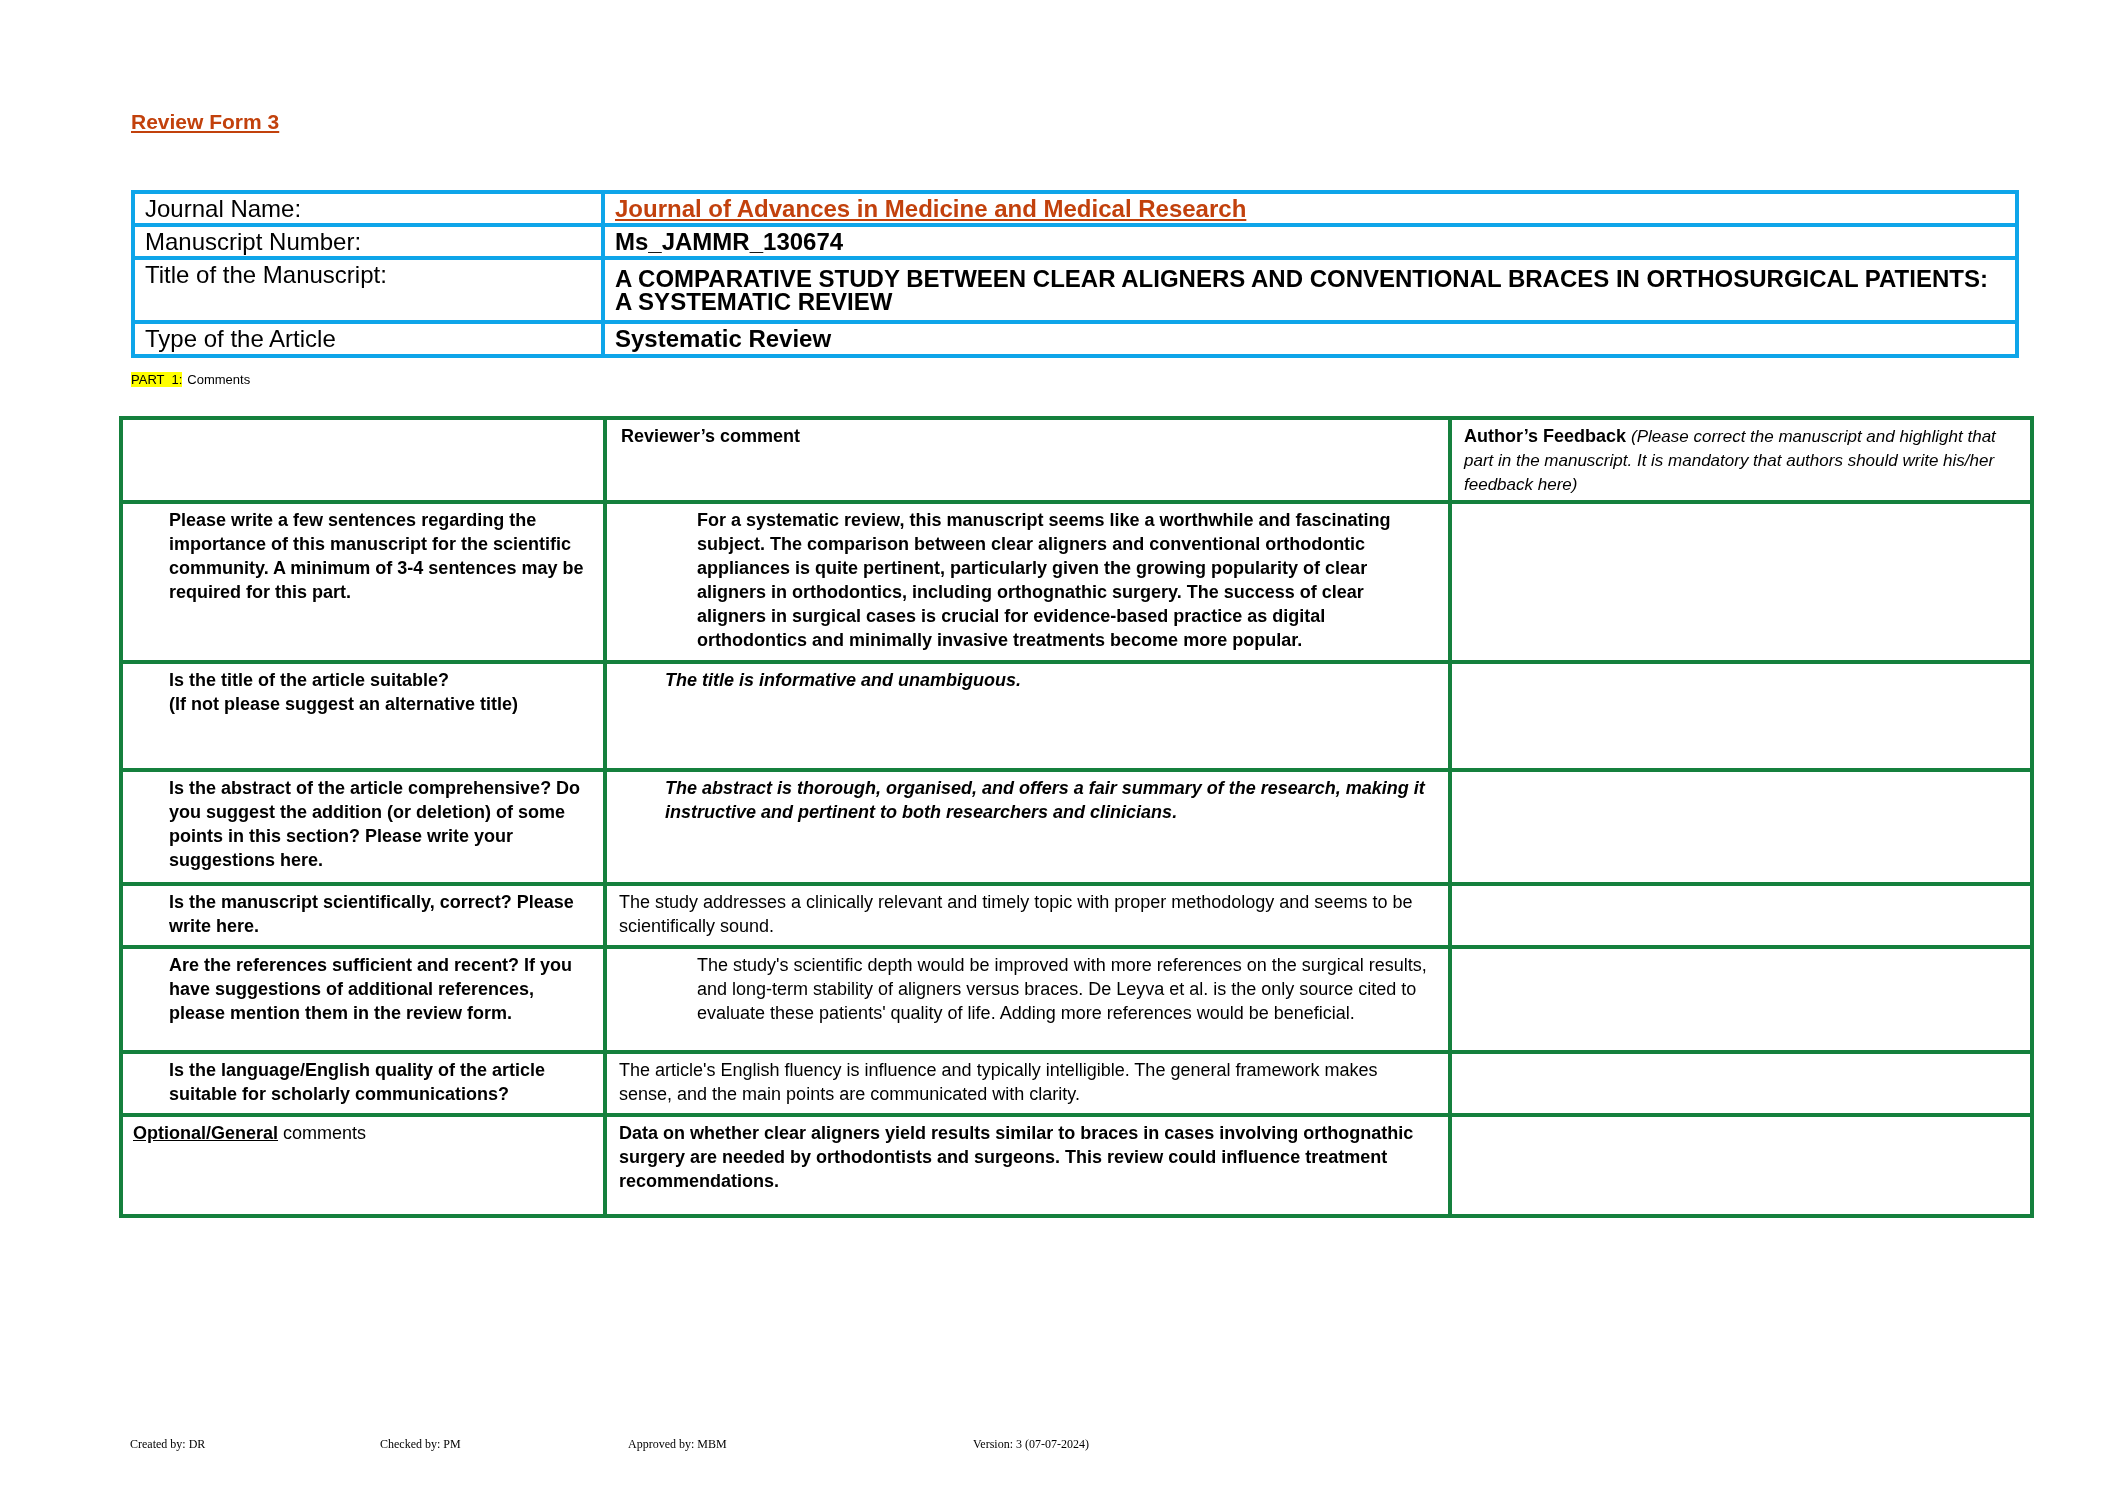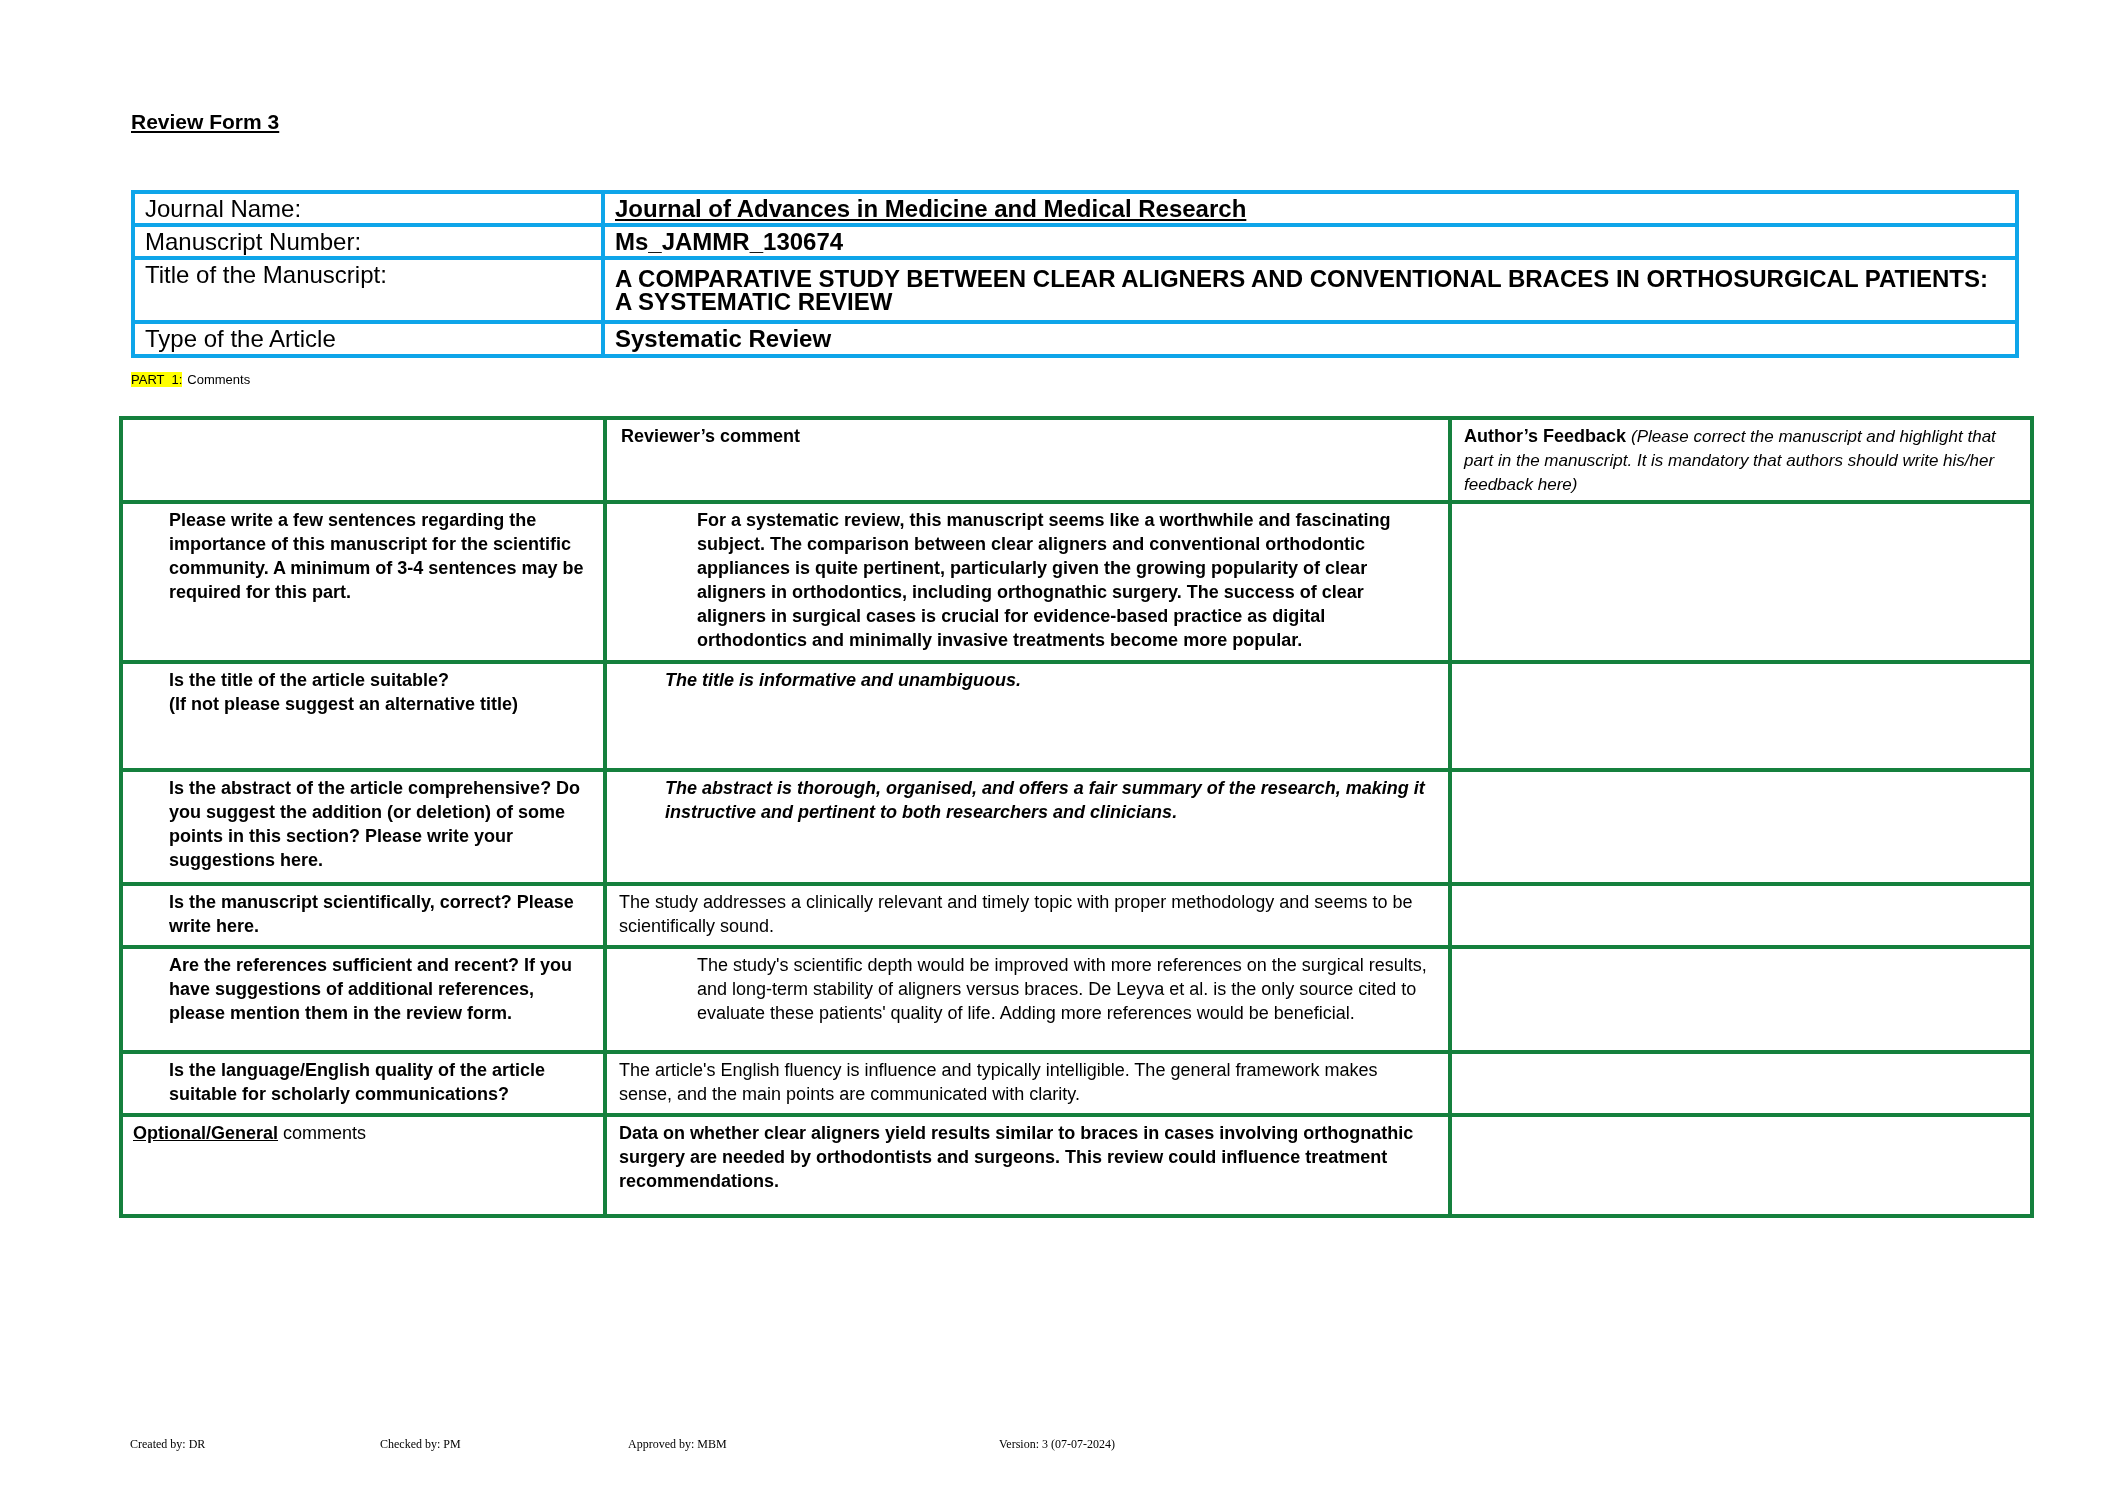--- a/index.html
+++ b/index.html
@@ -7,21 +7,21 @@
   .page {
     position: relative;
     width: 2117px;
     height: 1497px;
     background: #ffffff;
     color: #000000;
     font-family: "Liberation Sans", sans-serif;
     overflow: hidden;
   }
   .doc-title { position: absolute; left: 131px; top: 110px; margin: 0; font-size: 21px; font-weight: bold; }
-  .link { color: #000000; text-decoration: underline; cursor: pointer; }
+  .link { color: #c2410c; text-decoration: underline; cursor: pointer; }
 
   
   .meta-table {
     position: absolute; left: 131px; top: 190px; width: 1884px;
     border-collapse: collapse; table-layout: fixed;
   }
   .meta-table td {
     border: 4px solid #0ea5e9;
     font-size: 24px; line-height: 23px;
     padding: 3px 12px 3px 10px;
@@ -60,21 +60,21 @@
   tr.r1 { height: 160px; } tr.r2 { height: 108px; } tr.r3 { height: 114px; }
   tr.r4 { height: 63px; }  tr.r5 { height: 105px; } tr.r6 { height: 63px; }
   tr.r7 { height: 101px; }
 
   
   .footer { position: absolute; left: 0; top: 1437px; width: 100%; height: 24px; font-family: "Liberation Serif", serif; font-size: 12px; }
   .footer span { position: absolute; top: 0; white-space: nowrap; }
   .f-created  { left: 130px; }
   .f-checked  { left: 380px; }
   .f-approved { left: 628px; }
-  .f-version  { left: 973px; margin-left: 26px; }
+  .f-version  { left: 973px; }
 </style>
 </head>
 <body>
 
 <div class="page">
 
   <h1 class="doc-title"><a class="link">Review Form 3</a></h1>
 
   <table class="meta-table">
     <colgroup>

